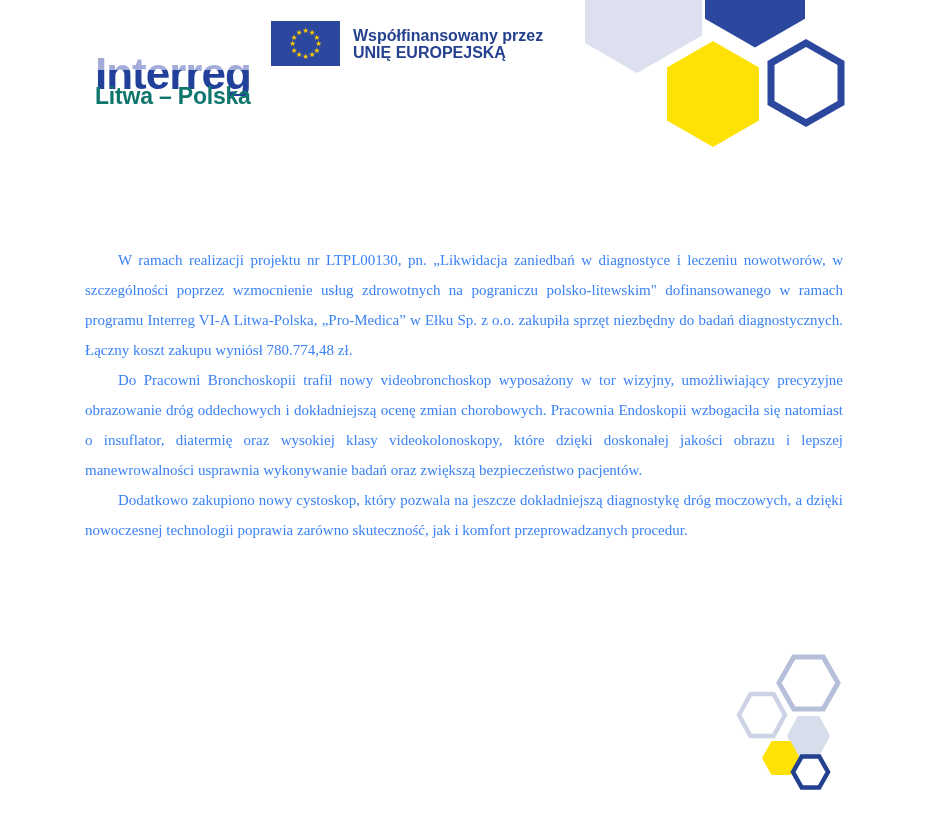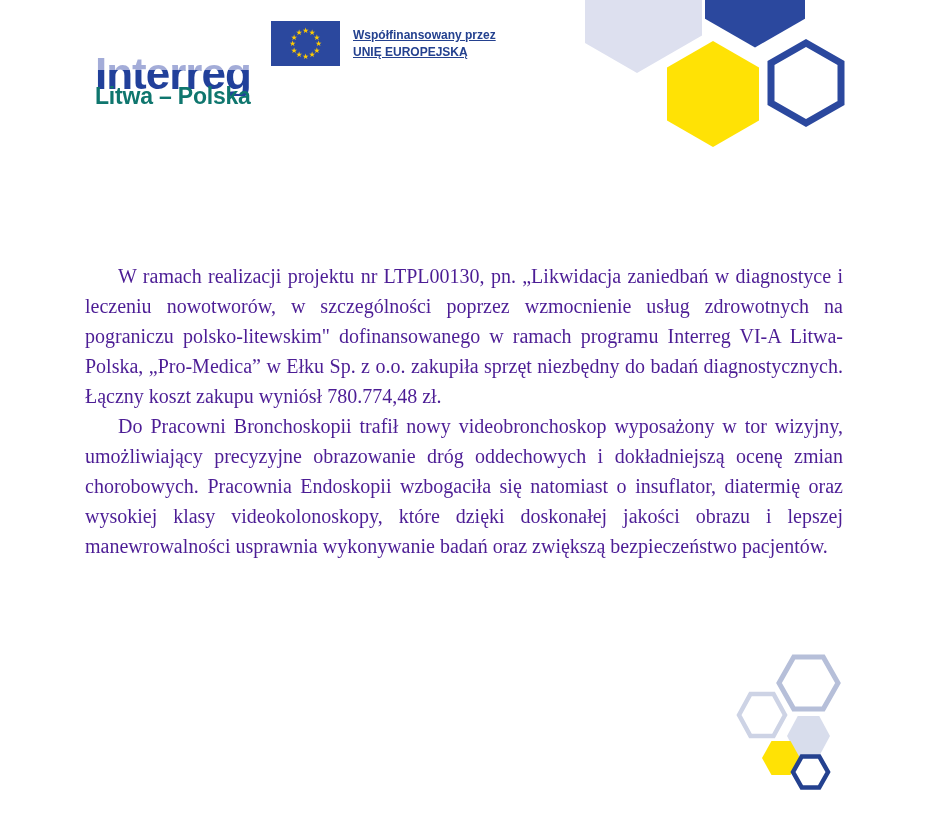--- a/index.html
+++ b/index.html
@@ -25,29 +25,29 @@
   .interreg-program{
     position:absolute;left:0;top:59px;white-space:nowrap;
     font-family:"Liberation Sans",sans-serif;
     font-weight:800;font-size:23px;color:#0f766e;letter-spacing:-0.2px;
   }
   .eu-block{position:absolute;left:271px;top:21px;display:flex;align-items:flex-start;}
   .eu-flag{display:block;}
   .eu-caption{
     margin-left:13px;margin-top:6px;
     font-family:"Liberation Sans",sans-serif;font-weight:700;
-    font-size:12px;line-height:17px;color:#24418F;white-space:nowrap;text-decoration:underline;
+    font-size:16px;line-height:17px;color:#24418F;white-space:nowrap;
   }
   
   .hex-top{position:absolute;left:585px;top:0;}
   .hex-bottom{position:absolute;left:735px;top:650px;}
   
   .content{
     position:absolute;left:85px;top:245px;width:758px;
-    font-size:20px;line-height:30px;color:#4c1d95;text-align:justify;margin-top:16px;
+    font-size:15px;line-height:30px;color:#3b82f6;text-align:justify;
   }
   .content p{margin:0;text-indent:33px;}
 </style>
 </head>
 <body>
 
 <div class="page">
 
   <div class="interreg-logo">
     <div class="interreg-brand">Interreg</div>
@@ -81,20 +81,21 @@
   <svg class="hex-top" width="260" height="150" viewBox="0 0 260 150">
       <polygon points="52,-77 117,-39.5 117,35.5 52,73 -13,35.5 -13,-39.5" fill="#DDE0EF"></polygon>
       <polygon points="170,-67.5 220,-38.75 220,18.75 170,47.5 120,18.75 120,-38.75" fill="#2B489E"></polygon>
       <polygon points="128,41 174,67.5 174,120.5 128,147 82,120.5 82,67.5" fill="#FFE205"></polygon>
       <polygon points="221,43 256,63 256,103 221,123 186,103 186,63" fill="none" stroke="#2B489E" stroke-width="7"></polygon>
     </svg>
 
   <div class="content">
     <p>W ramach realizacji projektu nr LTPL00130, pn. „Likwidacja zaniedbań w diagnostyce i leczeniu nowotworów, w szczególności poprzez wzmocnienie usług zdrowotnych na pograniczu polsko-litewskim" dofinansowanego w ramach programu Interreg VI-A Litwa-Polska, „Pro-Medica” w Ełku Sp. z o.o. zakupiła sprzęt niezbędny do badań diagnostycznych. Łączny koszt zakupu wyniósł 780.774,48 zł.</p>
     <p>Do Pracowni Bronchoskopii trafił nowy videobronchoskop wyposażony w tor wizyjny, umożliwiający precyzyjne obrazowanie dróg oddechowych i dokładniejszą ocenę zmian chorobowych. Pracownia Endoskopii wzbogaciła się natomiast o insuflator, diatermię oraz wysokiej klasy videokolonoskopy, które dzięki doskonałej jakości obrazu i lepszej manewrowalności usprawnia wykonywanie badań oraz zwiększą bezpieczeństwo pacjentów.</p>
+    <p>Dodatkowo zakupiono nowy cystoskop, który pozwala na jeszcze dokładniejszą diagnostykę dróg moczowych, a dzięki nowoczesnej technologii poprawia zarówno skuteczność, jak i komfort przeprowadzanych procedur.</p>
   </div>
 
   <svg class="hex-bottom" width="115" height="145" viewBox="0 0 115 145">
       <polygon points="44,33 58.75,7 88.25,7 103,33 88.25,59 58.75,59" fill="none" stroke="#B6BFD9" stroke-width="5"></polygon>
       <polygon points="4,65 15.5,44 38.5,44 50,65 38.5,86 15.5,86" fill="none" stroke="#CDD3E5" stroke-width="4.5"></polygon>
       <polygon points="52,86 62.75,66 84.25,66 95,86 84.25,106 62.75,106" fill="#D8DDEC"></polygon>
       <polygon points="27,108 36.5,91 55.5,91 65,108 55.5,125 36.5,125" fill="#FFE205"></polygon>
       <polygon points="58,122 66.75,106.5 84.25,106.5 93,122 84.25,137.5 66.75,137.5" fill="none" stroke="#24418F" stroke-width="4.5"></polygon>
     </svg>
 

